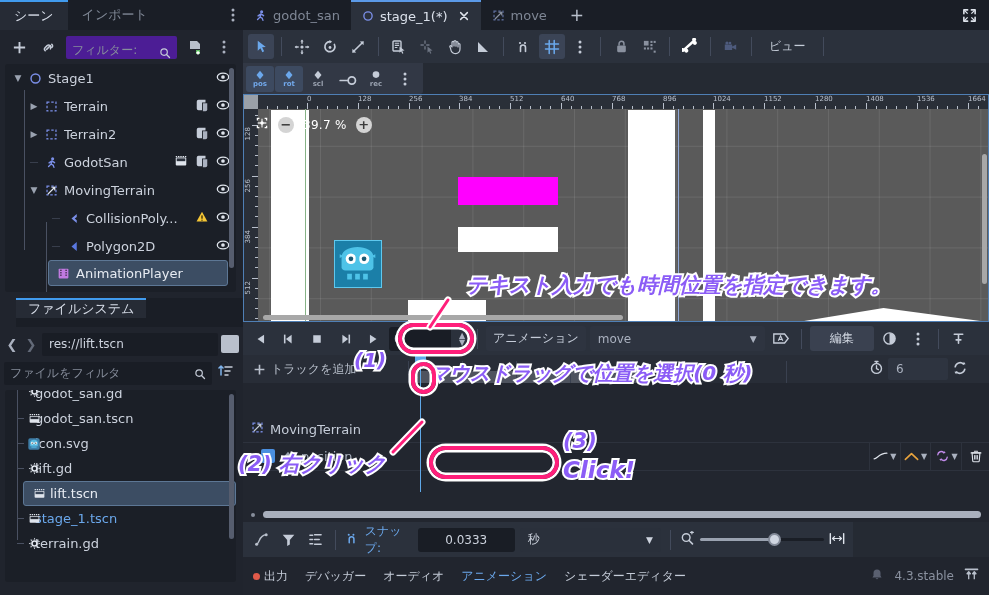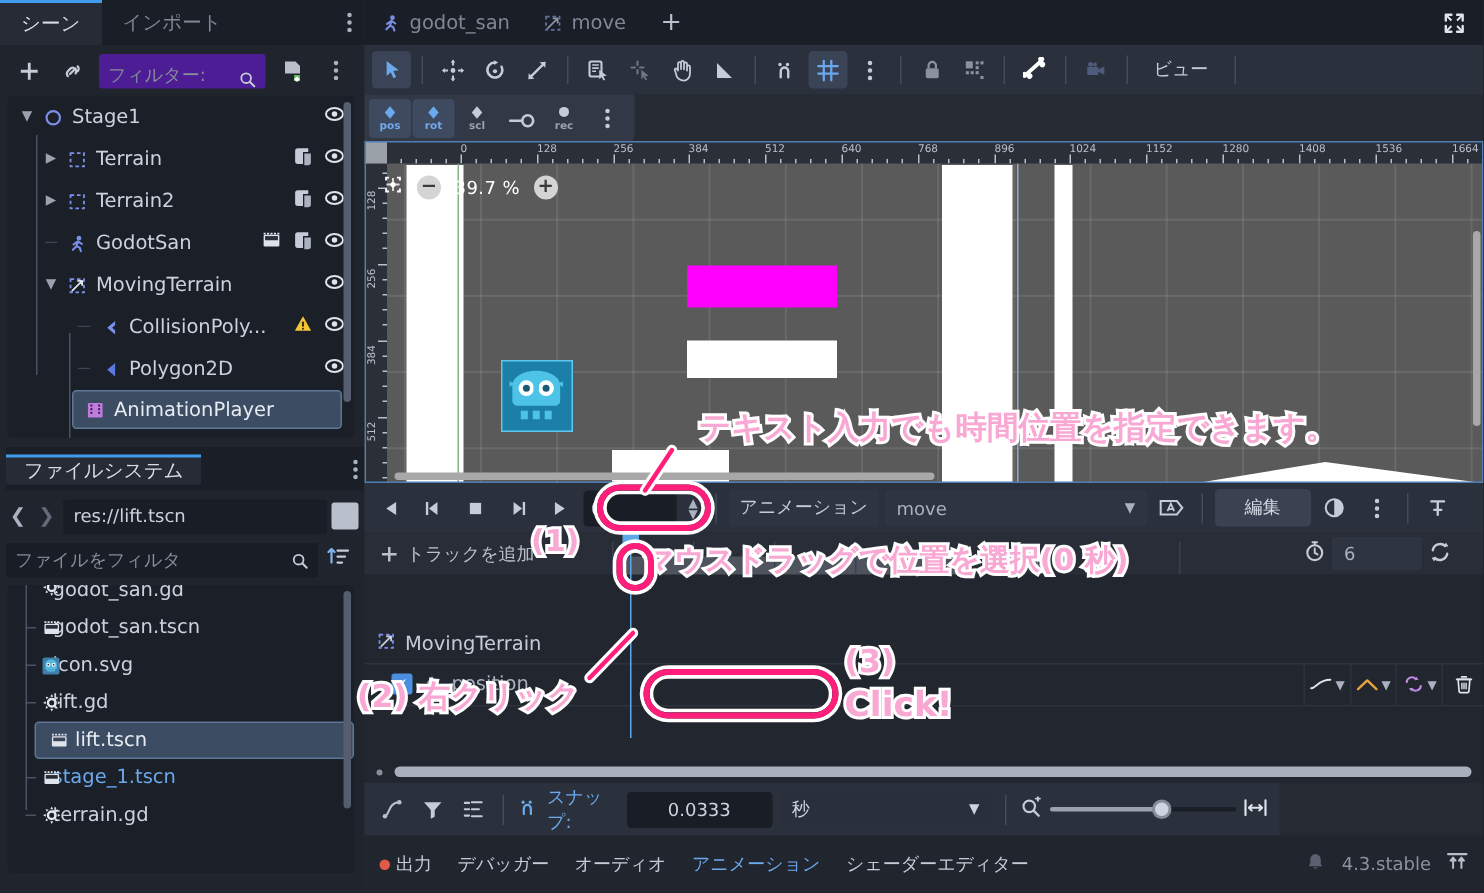--- a/index.html
+++ b/index.html
@@ -31,21 +31,21 @@
   .trow { height: 28px; display: flex; align-items: center; padding-right: 6px; position: relative; font-size: 13px; color: #ccd2dd; }
   .trow .arrow { width: 14px; text-align: center; color: #9aa2b0; font-size: 9px; }
   .trow .nicon { width: 20px; display: flex; align-items: center; justify-content: center; }
   .trow .nlabel { margin-left: 3px; white-space: nowrap; overflow: hidden; text-overflow: ellipsis; }
   .trow .rgt { margin-left: auto; display: flex; align-items: center; gap: 7px; }
   .trow.sel { background: #3c4d63; border: 1px solid #5d7795; border-radius: 3px; }
   .treeline { position: absolute; background: #4a5162; }
   .tscroll { position: absolute; right: 2px; top: 4px; width: 5px; height: 200px; background: #565d6e; border-radius: 3px; }
 
   
-  .fs-tabbar { position: absolute; top: 298px; left: 4px; width: 243px; height: 29px; background: #1a1e26; display: flex; align-items: center; }
+  .fs-tabbar { position: absolute; top: 298px; left: 16px; width: 243px; height: 29px; background: #1a1e26; display: flex; align-items: flex-start; }
   .fs-tabbar .tab { display: flex; align-items: center; padding: 0 12px; font-size: 13px; color: #d7dde8; background: #262b35; border-top: 2px solid #419bee; }
   .fs-nav { position: absolute; top: 331px; left: 4px; width: 235px; height: 26px; display: flex; align-items: center; gap: 3px; }
   .fs-nav .nav-arrow { width: 16px; text-align: center; color: #aab1bf; font-size: 13px; }
   .fs-path { flex: 1; height: 23px; background: #191d25; border-radius: 2px; display: flex; align-items: center; padding: 0 7px; font-size: 12px; color: #cdd3de; }
   .fs-sq { width: 18px; height: 18px; background: #b9c0cc; border-radius: 2px; }
   .fs-filter { position: absolute; top: 362px; left: 4px; width: 208px; height: 23px; background: #191d25; border-radius: 2px; display: flex; align-items: center; padding: 0 6px; font-size: 12px; color: #868d9b; }
   .fs-sorticon { position: absolute; top: 363px; left: 218px; }
   .fs-tree { position: absolute; top: 390px; left: 5px; width: 231px; height: 192px; background: #1b1f27; border-radius: 3px; overflow: hidden; }
   .frow { height: 25px; display: flex; align-items: center; font-size: 13px; color: #ccd2dd; position: relative; padding-left: 10px; }
   .frow .ficon { width: 22px; display: flex; align-items: center; justify-content: center; }
@@ -142,23 +142,24 @@
   .statusbar .sitem { color: #c5ccd8; }
   .statusbar .sitem.act { color: #6ba8ec; }
   .statusbar .reddot { width: 7px; height: 7px; border-radius: 50%; background: #e05a4a; display: inline-block; margin-right: 4px; vertical-align: middle; }
   .statusbar .right { margin-left: auto; display: flex; align-items: center; gap: 10px; color: #8a919f; }
 
   
   .ann { position: absolute; z-index: 60; pointer-events: none; }
   .ann-text {
     font-family: "DejaVu Sans", sans-serif;
     font-weight: bold;
-    color: #f9a8d4;
+    color: #8b5cf6;
     -webkit-text-stroke: 4px #ffffff;
     paint-order: stroke fill;
+    font-style: italic;
   }
   .ann-text span { position: relative; }
   .ann-ring { position: absolute; border: 4px solid #ff1f7a; border-radius: 14px; box-shadow: 0 0 0 2.5px #ffffff, inset 0 0 0 2.5px #ffffff; z-index: 61; }
   svg.anno { position: absolute; overflow: visible; z-index: 62; }
 </style>
 </head>
 <body>
 
 <div id="root">
 
@@ -501,20 +502,29 @@
 
   <div class="main">
 
     <div class="main-tabbar">
       <div class="mtab">
         <svg width="13" height="13" viewBox="0 0 16 16">
             <circle cx="9.4" cy="3.4" r="1.9" fill="#7b8fe8"></circle>
             <path d="M8.6 6L5 8.5M8.6 6l3.2 2.2M8.6 6.2L7.4 10l2.6 1.2M7.4 10L4.4 13M10 11.2L11 14" stroke="#7b8fe8" stroke-width="1.7" fill="none" stroke-linecap="round"></path>
           </svg>
         <span>godot_san</span>
+      </div>
+      <div class="mtab active">
+        <svg width="12" height="12" viewBox="0 0 16 16">
+            <circle cx="8" cy="8" r="5.5" stroke="#7b8fe8" stroke-width="1.8" fill="none"></circle>
+          </svg>
+        <span>stage_1(*)</span>
+        <svg width="12" height="12" viewBox="0 0 16 16" style="margin-left:4px">
+            <path d="M3.5 3.5l9 9M12.5 3.5l-9 9" stroke="#dfe4ec" stroke-width="1.9" stroke-linecap="round"></path>
+          </svg>
       </div>
       <div class="mtab">
         <svg width="13" height="13" viewBox="0 0 16 16">
             <rect x="2.5" y="2.5" width="11" height="11" stroke="#5f6f9e" stroke-width="1.5" fill="none" stroke-dasharray="3 2.2"></rect>
             <path d="M4 12L12 4M12 4h-3.4M12 4v3.4" stroke="#8a91a0" stroke-width="1.5" fill="none" stroke-linecap="round"></path>
           </svg>
         <span>move</span>
       </div>
       <div class="plus">
           <span>+</span>

